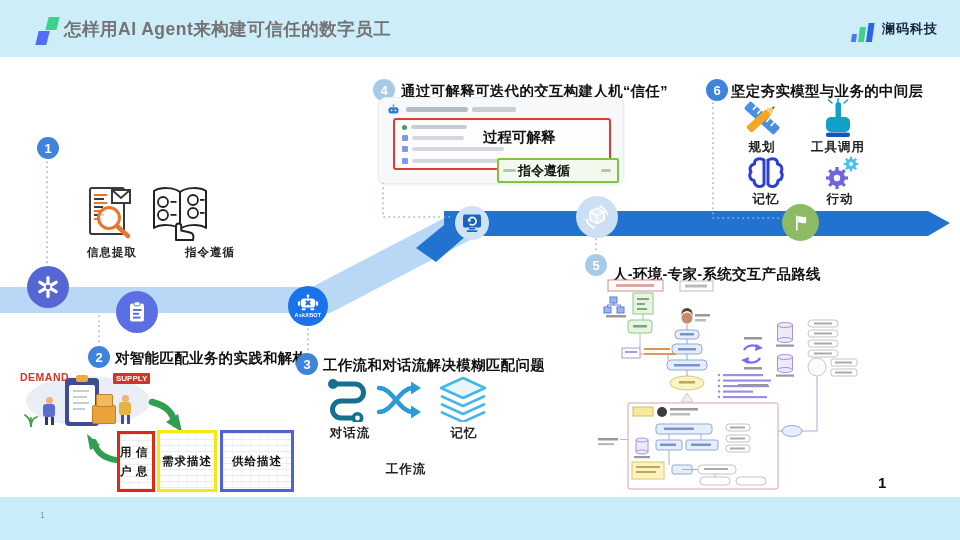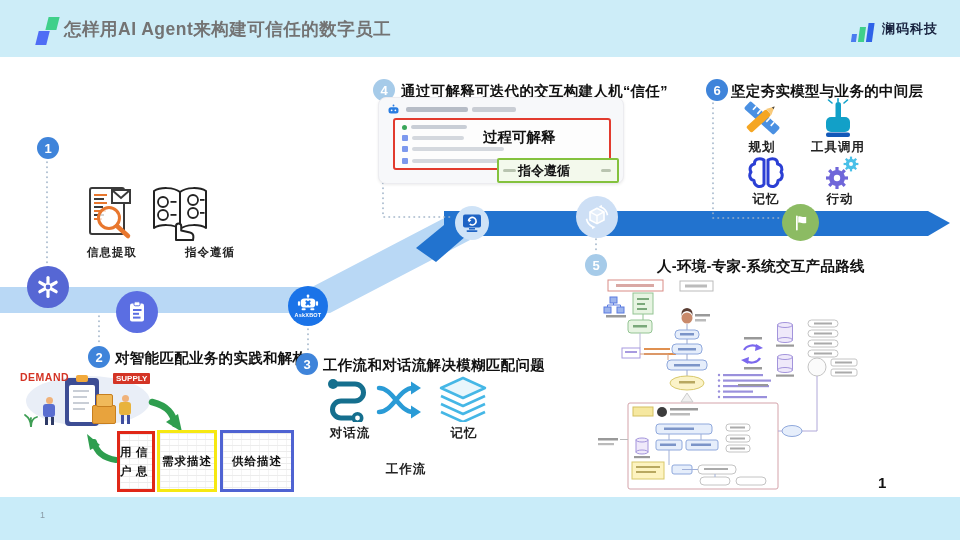--- a/index.html
+++ b/index.html
@@ -272,21 +272,21 @@
       <div class="overlay-txt" style="left:88px;top:8px;font-size:14.5px;">过程可解释</div>
     </div>
     <div class="abs" style="left:118px;top:60px;width:118px;height:21px;border:2px solid #84c23e;border-radius:2px;background:#f3f9ec;">
       <div class="bar" style="left:4px;top:9px;width:13px;height:3px;background:#b9c4b0;"></div>
       <div class="bar" style="left:102px;top:9px;width:10px;height:3px;background:#b9c4b0;"></div>
       <div class="overlay-txt" style="left:19px;top:2px;font-size:13px;">指令遵循</div>
     </div>
   </div>
 
   <div class="num-circle light" style="left:585px;top:254px;">5</div>
-  <div class="sec-title" style="left:613px;top:257px;margin-left:44px;">人-环境-专家-系统交互产品路线</div>
+  <div class="sec-title" style="left:613px;top:265px;">人-环境-专家-系统交互产品路线</div>
 
   <svg class="abs" style="left:598px;top:278px;" width="352" height="212" viewBox="0 0 352 212">
 
     <rect x="10" y="2" width="55" height="11" fill="#fff" stroke="#d98b85" stroke-width="1"></rect>
     <rect x="18" y="6" width="38" height="3" fill="#d9a8a4"></rect>
     <rect x="82" y="3" width="33" height="10" fill="#fff" stroke="#bbbbbb" stroke-width="1"></rect>
     <rect x="87" y="6.5" width="22" height="3" fill="#bbbbbb"></rect>
 
     <g stroke="#5b7be0" stroke-width="1" fill="#9db4ec">
       <rect x="12" y="19" width="7" height="6"></rect>

